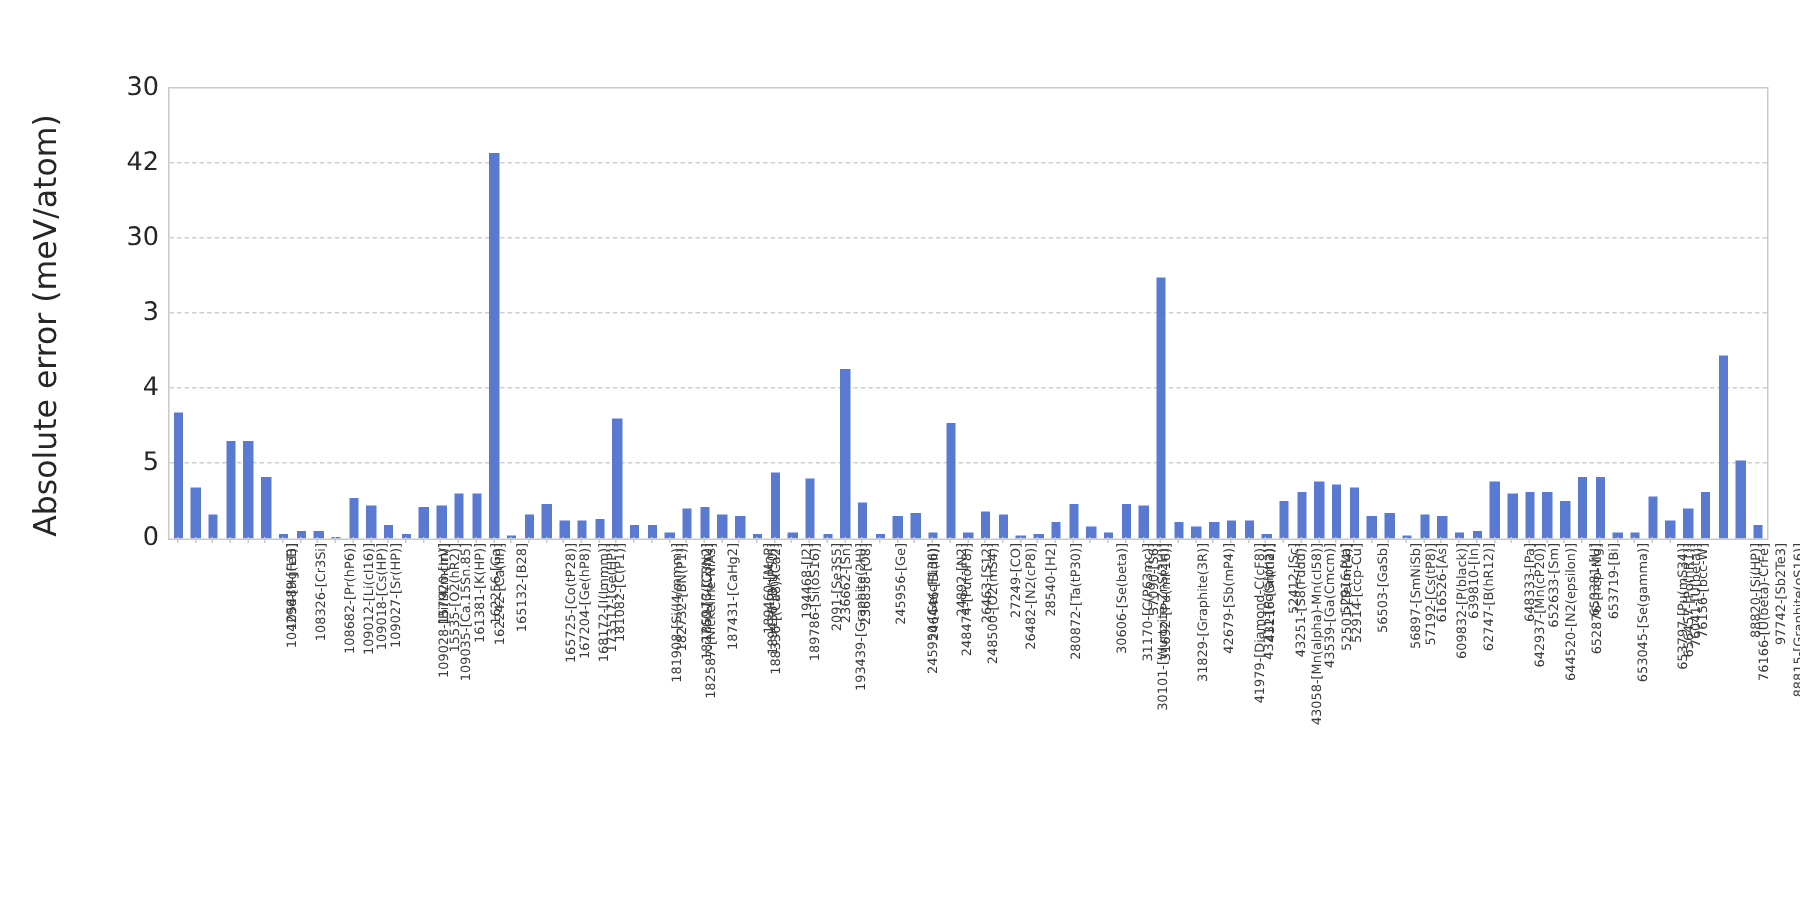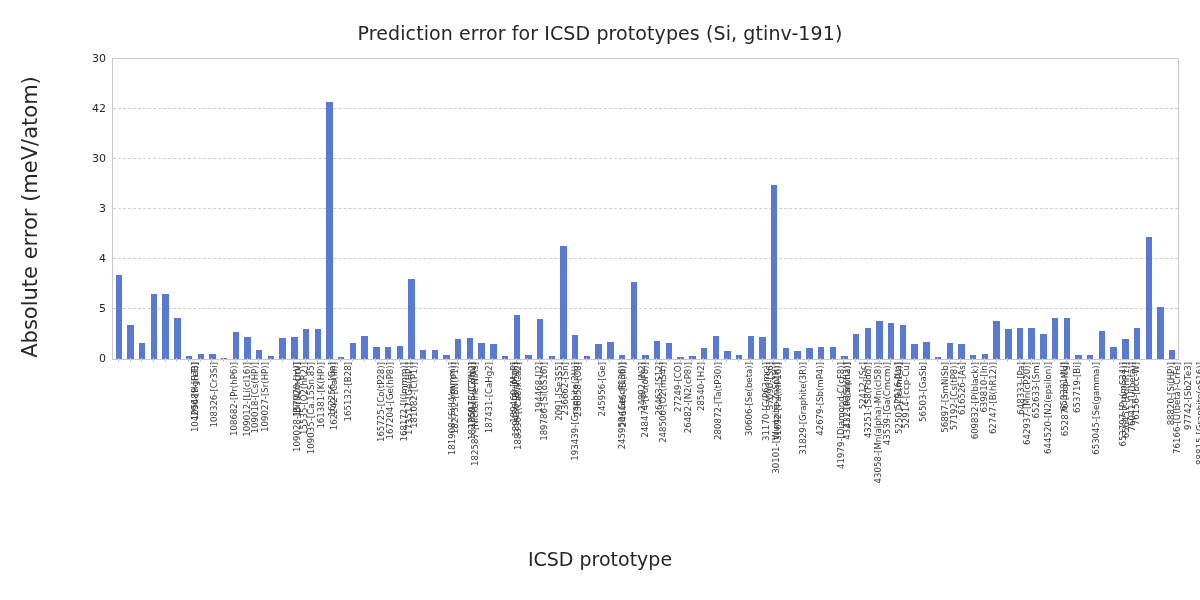--- a/index.html
+++ b/index.html
@@ -79,21 +79,21 @@
     height: 0;
     border-top: 1.6px dashed #cfcfcf;
   }
 
   
   .ytick {
     position: absolute;
     right: 1094px;
     width: 70px;
     text-align: right;
-    font-size: 11px;
+    font-size: 17px;
     color: #262626;
     transform: translateY(-50%);
   }
 
   
   #bars {
     position: absolute;
     left: 0;
     bottom: 0;
     width: 100%;
@@ -130,21 +130,20 @@
     width: 0;
     height: 4px;
     border-left: 1px solid #c9c9c9;
   }
 </style>
 </head>
 <body>
 
 <div id="figure">
 
-  <div id="chart-title">Prediction error for ICSD prototypes (Si, gtinv-191)</div>
 
   <div id="ylabel">Absolute error (meV/atom)</div>
 
   <div id="plot">
     <div id="gridlines">
         <div class="gridline" style="bottom: 50px;"></div>
         <div class="gridline" style="bottom: 100px;"></div>
         <div class="gridline" style="bottom: 150px;"></div>
         <div class="gridline" style="bottom: 200px;"></div>
         <div class="gridline" style="bottom: 250px;"></div>
@@ -421,15 +420,14 @@
       <div class="xtickmark" style="left: 965.522px;"></div>
       <div class="xtick" style="left: 968.922px;">76166-[U(beta)-CrFe]</div>
       <div class="xtickmark" style="left: 977.225px;"></div>
       <div class="xtick" style="left: 980.625px;">88815-[Graphite(oS16)]</div>
       <div class="xtickmark" style="left: 988.929px;"></div>
       <div class="xtick" style="left: 992.329px;">88820-[Si(HP)]</div>
       <div class="xtickmark" style="left: 1000.63px;"></div>
       <div class="xtick" style="left: 1004.03px;">97742-[Sb2Te3]</div>
     </div>
 
-  <div id="xlabel">ICSD prototype</div>
 
 </div>
 
 </body></html>

